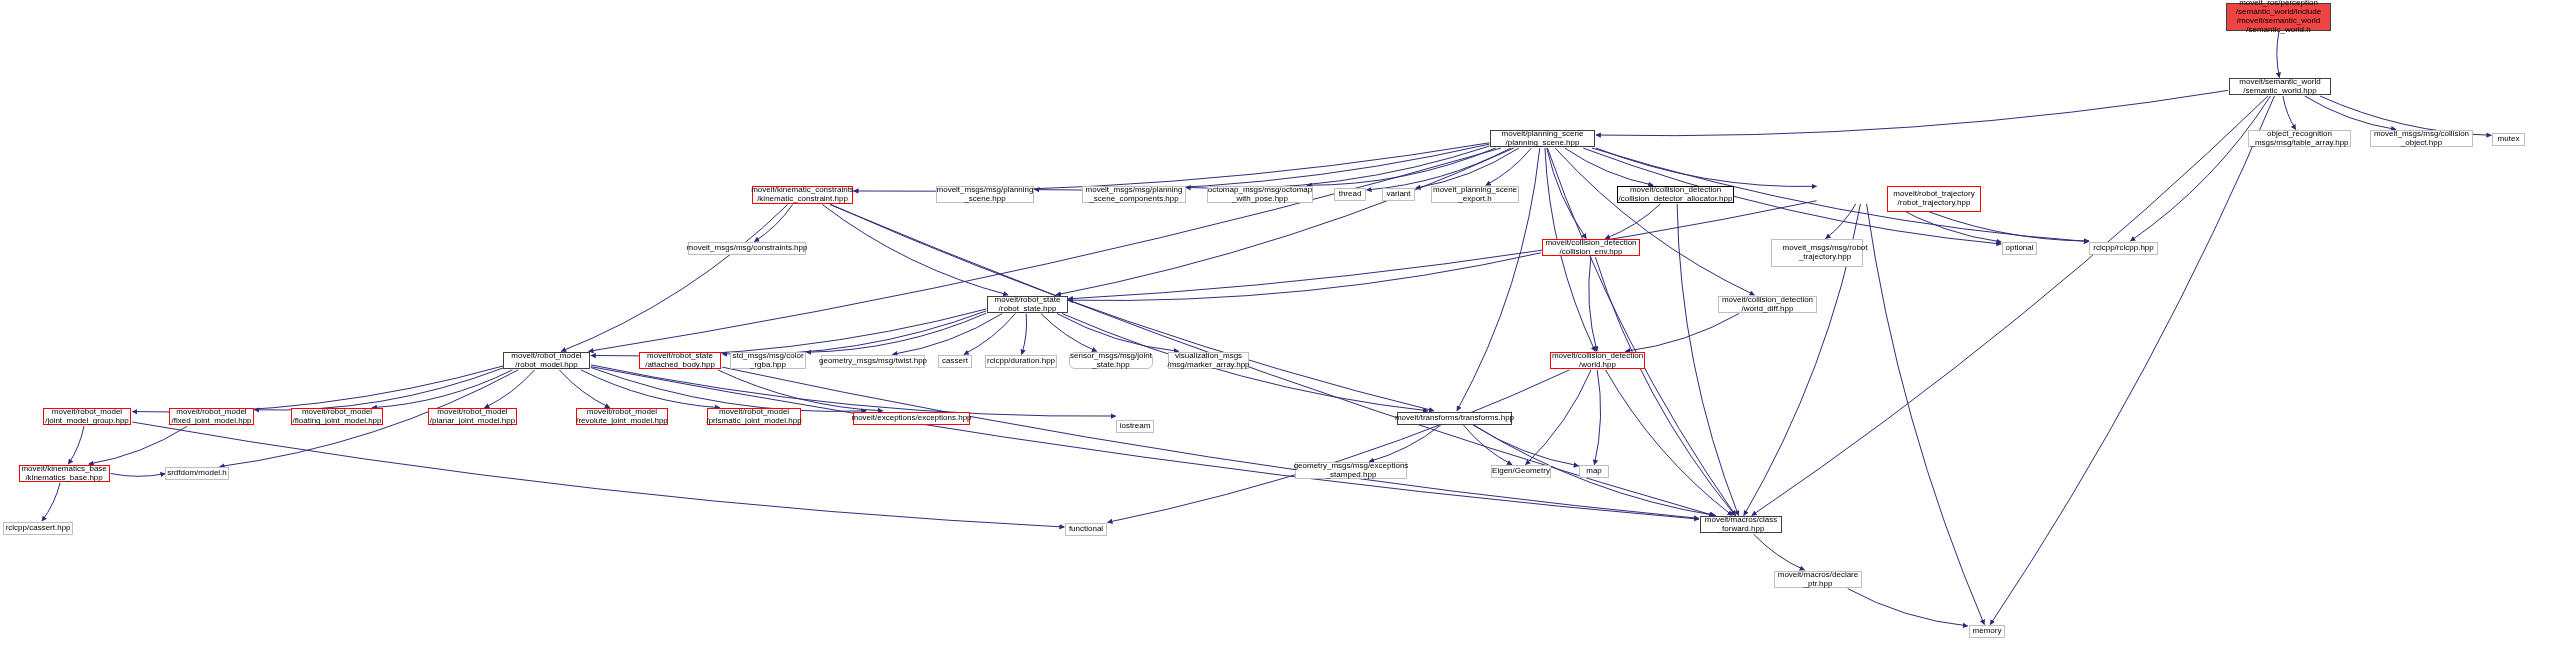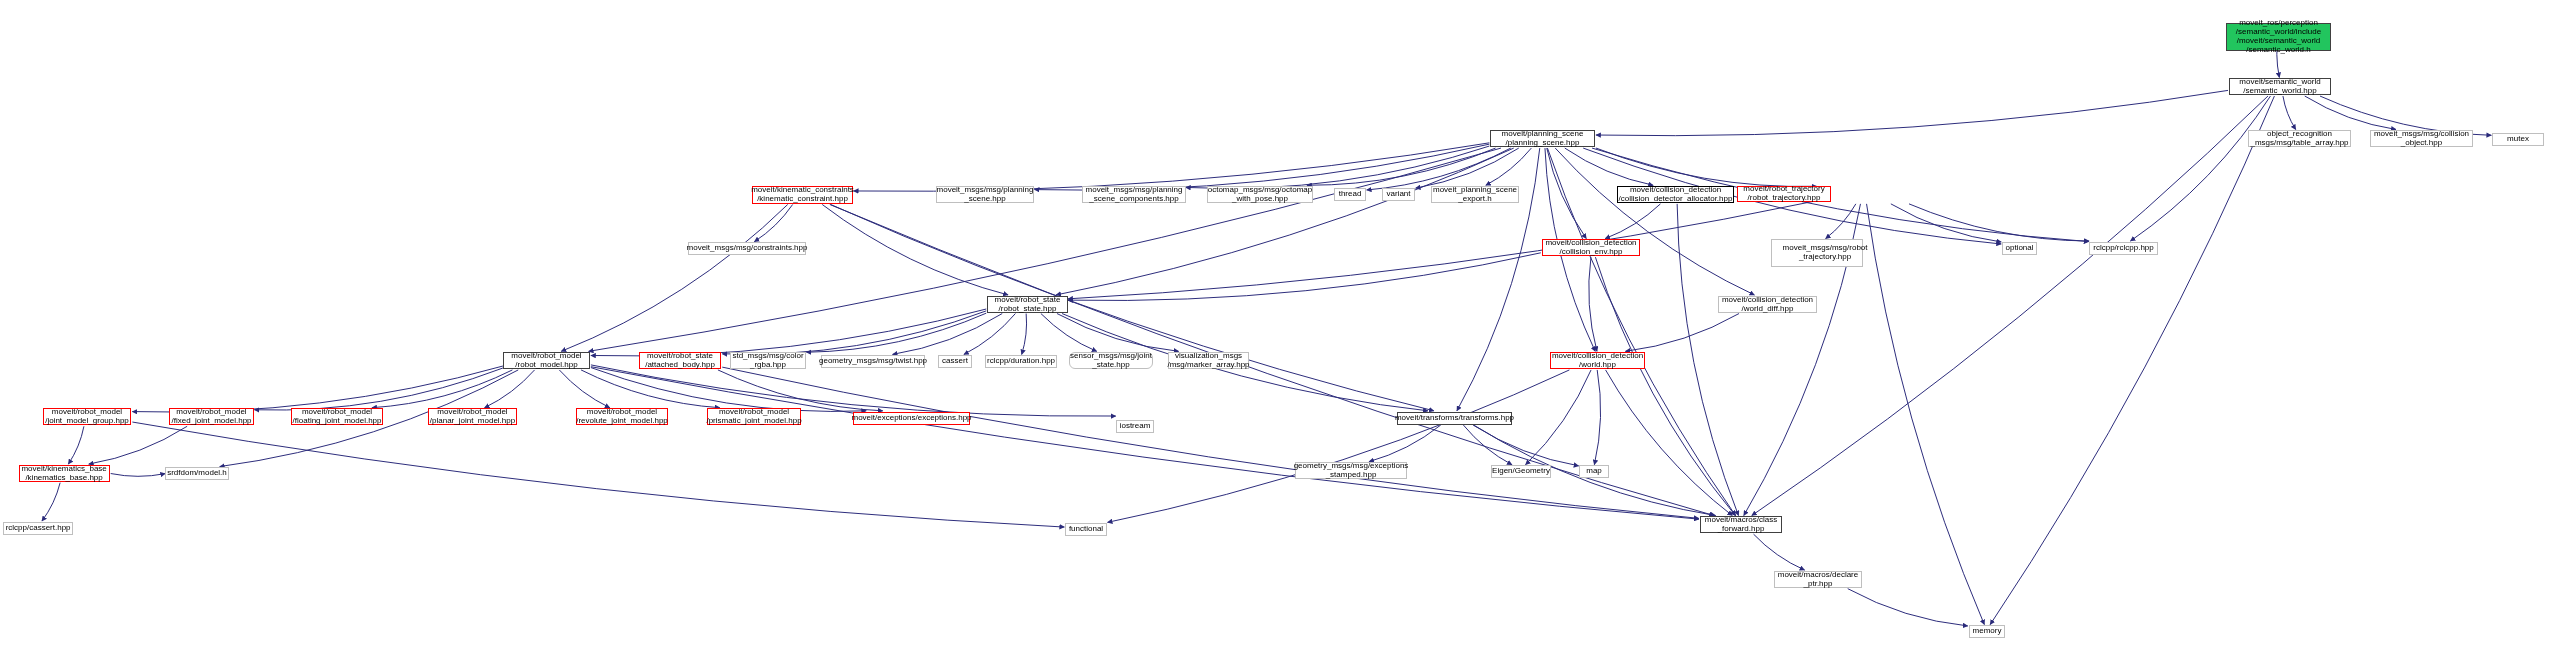--- a/index.html
+++ b/index.html
@@ -41,22 +41,21 @@
     z-index: 5;
   }
   .node.red {
     border: 1.2px solid #ff0000;
   }
   .node.dark {
     border: 1.2px solid #404040;
   }
   .node.root {
     border: 1.2px solid #404040;
-    background: #22c55e;
-    margin-top: 20px;
+    background: #ef4444;
   }
   .node.black {
     border: 1.2px solid #000000;
   }
 </style>
 </head>
 <body>
 
 <div id="canvas">
   <svg id="edge-layer" viewBox="0 0 4156 1049" xmlns="http://www.w3.org/2000/svg">
@@ -150,38 +149,38 @@
 <div class="node root" style="left: 2226px; top: 2.5px; width: 105px; height: 28.5px;">moveit_ros/perception
 /semantic_world/include
 /moveit/semantic_world
 /semantic_world.h</div>
     <div class="node dark" style="left: 2229px; top: 78px; width: 102px; height: 17.4px;">moveit/semantic_world
 /semantic_world.hpp</div>
     <div class="node " style="left: 2248px; top: 130px; width: 103px; height: 17.4px;">object_recognition
 _msgs/msg/table_array.hpp</div>
     <div class="node " style="left: 2370px; top: 130px; width: 103px; height: 17.4px;">moveit_msgs/msg/collision
 _object.hpp</div>
-    <div class="node " style="left: 2492px; top: 133px; width: 52px; height: 13px;">mutex</div>
+    <div class="node " style="left: 2492px; top: 133px; width: 33px; height: 13px;">mutex</div>
     <div class="node dark" style="left: 1490px; top: 130px; width: 105px; height: 17.4px;">moveit/planning_scene
 /planning_scene.hpp</div>
     <div class="node red" style="left: 752px; top: 186px; width: 101px; height: 18px;">moveit/kinematic_constraints
 /kinematic_constraint.hpp</div>
     <div class="node " style="left: 936px; top: 186px; width: 98px; height: 17.4px;">moveit_msgs/msg/planning
 _scene.hpp</div>
     <div class="node " style="left: 1082px; top: 186px; width: 104px; height: 17.4px;">moveit_msgs/msg/planning
 _scene_components.hpp</div>
     <div class="node " style="left: 1207px; top: 186px; width: 106px; height: 17.4px;">octomap_msgs/msg/octomap
 _with_pose.hpp</div>
     <div class="node " style="left: 1334px; top: 188px; width: 32px; height: 13px;">thread</div>
     <div class="node " style="left: 1382px; top: 188px; width: 33px; height: 13px;">variant</div>
     <div class="node " style="left: 1431px; top: 186px; width: 88px; height: 17.4px;">moveit_planning_scene
 _export.h</div>
     <div class="node black" style="left: 1617px; top: 186px; width: 117px; height: 17.4px;">moveit/collision_detection
 /collision_detector_allocator.hpp</div>
-    <div class="node red" style="left: 1737px; top: 186px; width: 94px; height: 16px;">moveit/robot_trajectory
+    <div class="node red" style="left: 1887px; top: 186px; width: 94px; height: 26px;">moveit/robot_trajectory
 /robot_trajectory.hpp</div>
     <div class="node " style="left: 688px; top: 242px; width: 118px; height: 13px;">moveit_msgs/msg/constraints.hpp</div>
     <div class="node red" style="left: 1542px; top: 239px; width: 98px; height: 17.4px;">moveit/collision_detection
 /collision_env.hpp</div>
     <div class="node " style="left: 1771px; top: 239px; width: 92px; height: 28px; padding-left: 18px;">moveit_msgs/msg/robot
 _trajectory.hpp</div>
     <div class="node " style="left: 2002px; top: 242px; width: 35px; height: 13px;">optional</div>
     <div class="node " style="left: 2089px; top: 242px; width: 69px; height: 13px;">rclcpp/rclcpp.hpp</div>
     <div class="node dark" style="left: 987px; top: 296px; width: 81px; height: 17.4px;">moveit/robot_state
 /robot_state.hpp</div>

